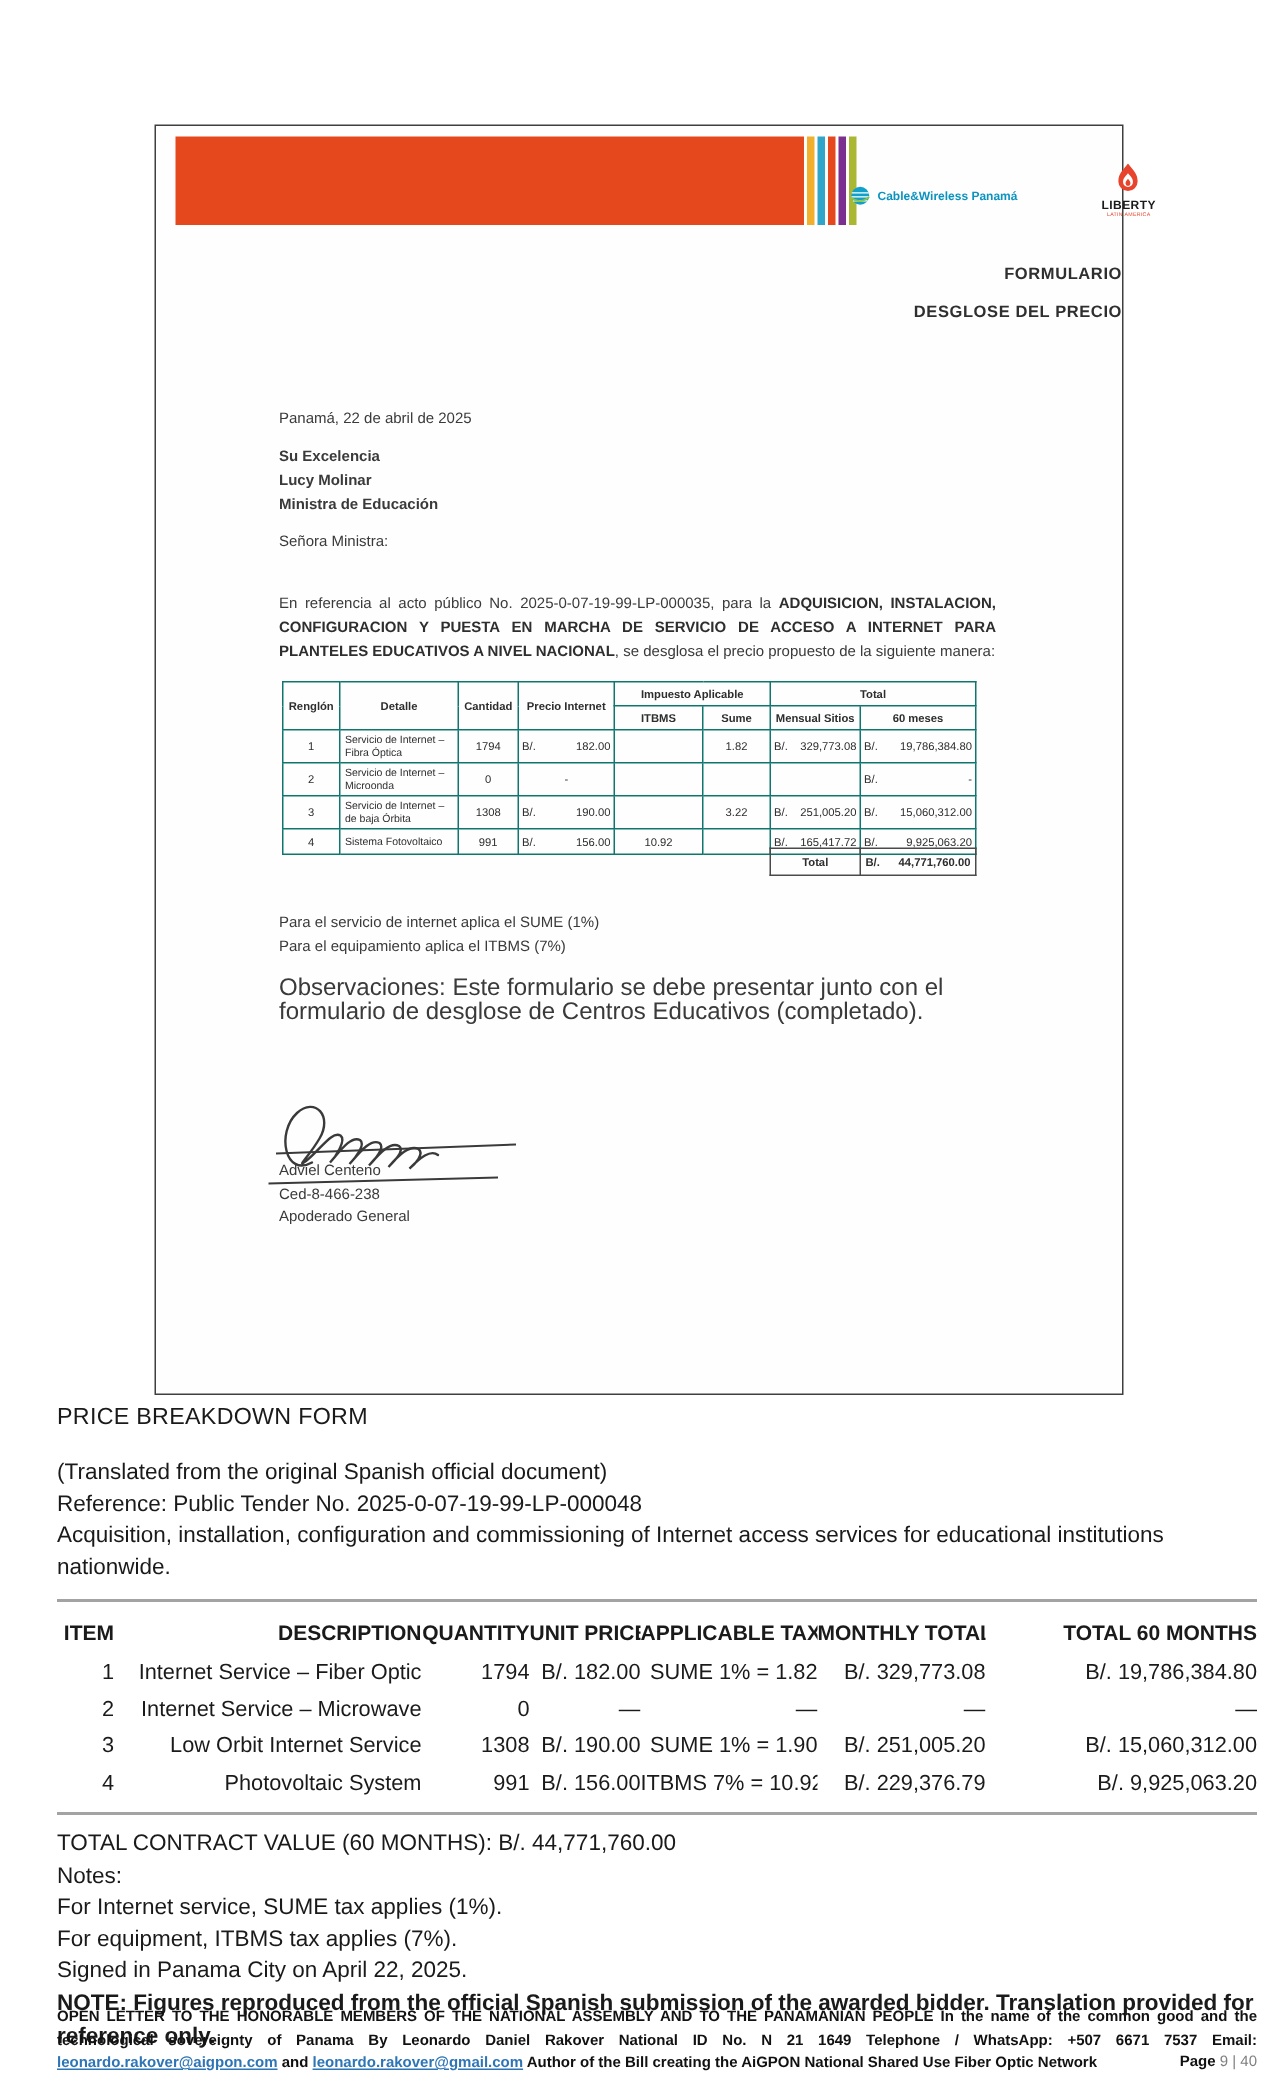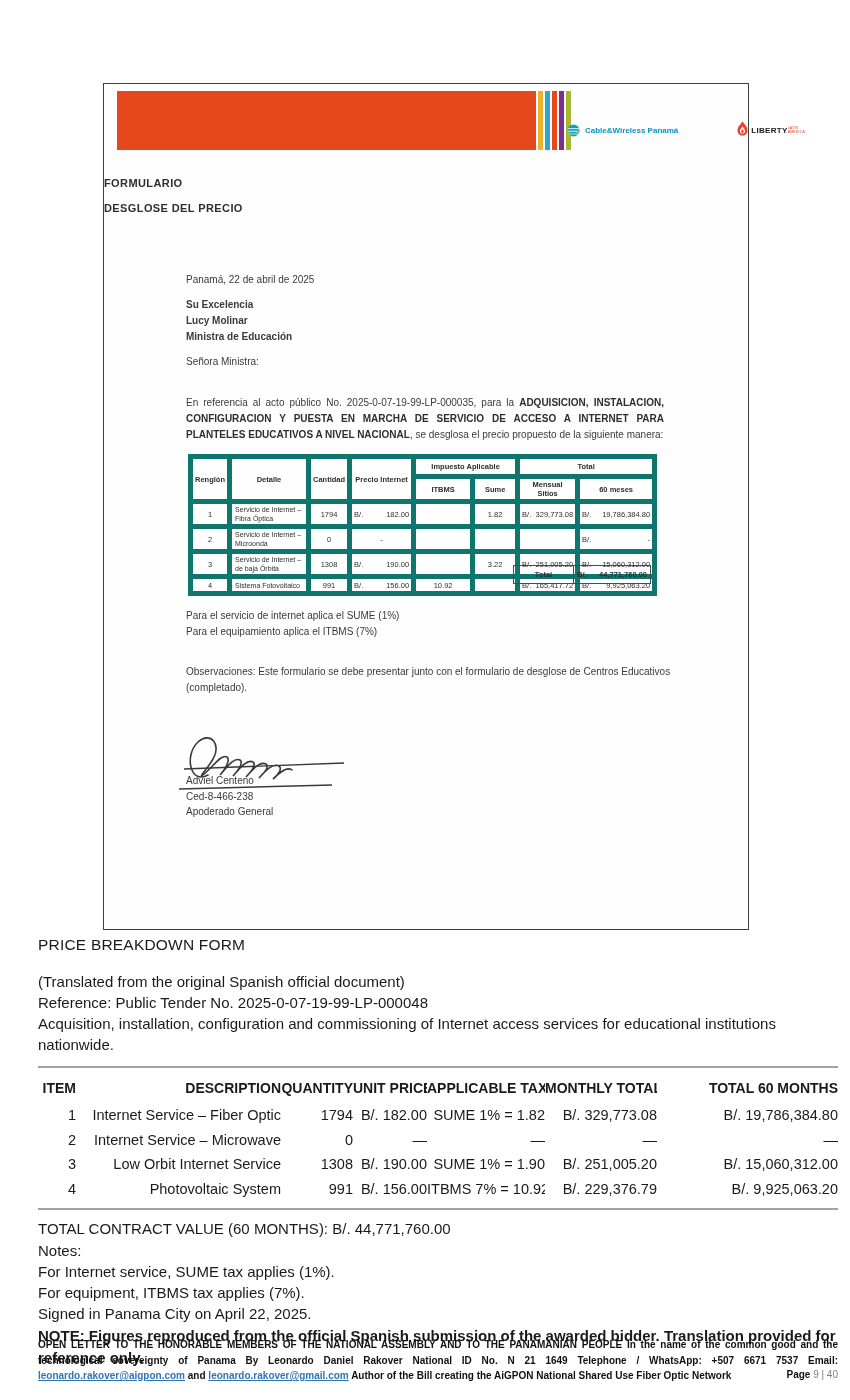--- a/index.html
+++ b/index.html
@@ -7,46 +7,46 @@
 
   
   .scan{position:absolute;left:103px;top:83px;width:644px;height:845px;border:1.5px solid #3f3f3f;background:#fefefe;color:#3a3a3a;}
   .bar{position:absolute;left:13px;top:7px;height:59px;width:419px;background:#E6481E;}
   .stripes{position:absolute;left:434px;top:7px;height:59px;display:flex;gap:2px;}
   .stripe{width:5px;height:100%;}
   .logos{position:absolute;left:462px;top:24px;width:170px;height:44px;display:flex;}
   .cw{display:flex;align-items:center;gap:4px;}
   .cw-text{font-size:8px;font-weight:bold;color:#0B93BF;white-space:nowrap;}
   .logo-divider{width:1px;height:36px;background:#9a9a9a;margin:0 7px 0 8px;}
-  .liberty{display:flex;flex-direction:row;align-items:center;line-height:1;margin-left:41px;}
+  .liberty{display:flex;flex-direction:column;align-items:center;line-height:1;margin-left:41px;}
   .liberty-text{font-size:8px;font-weight:bold;color:#1a1a1a;margin-top:1px;letter-spacing:.3px;}
   .liberty-sub{font-size:3.5px;color:#E8432C;margin-top:1px;letter-spacing:.2px;}
-  .doc-title{position:absolute;left:0;width:100%;text-align:left;font-size:11px;font-weight:bold;letter-spacing:.4px;color:#2f2f2f;}
+  .doc-title{position:absolute;left:0;width:100%;text-align:right;font-size:11px;font-weight:bold;letter-spacing:.4px;color:#2f2f2f;}
   .t1{top:93px;} .t2{top:118px;}
   .l-date{position:absolute;top:190px;left:82px;font-size:10px;}
   .l-addr{position:absolute;top:213px;left:82px;font-weight:bold;font-size:10px;line-height:16px;}
   .l-salut{position:absolute;top:272px;left:82px;font-size:10px;}
   .l-para{position:absolute;top:311px;left:82px;width:478px;font-size:10px;line-height:16px;text-align:justify;}
   .l-para b{color:#2e2e2e;}
 
   table.es{position:absolute;left:84px;top:370px;border-collapse:collapse;table-layout:fixed;font-size:7.5px;color:#2e2e2e;}
-  table.es td{border:5px solid #0f766e;padding:1px 2px;overflow:hidden;}
+  table.es td{border:1px solid #0f766e;padding:1px 2px;overflow:hidden;}
   table.es tr.h td{font-weight:bold;text-align:center;vertical-align:middle;height:13px;}
   table.es td.c{text-align:center;vertical-align:middle;}
   table.es td.det{font-size:7px;line-height:9px;vertical-align:middle;padding-left:3px;}
   td.money{vertical-align:middle;}
   .mny{display:flex;justify-content:space-between;align-items:center;}
   .mny span:last-child{text-align:center;}
   table.es tr.r{height:22px;} table.es tr.r4{height:17px;}
   .es-total{position:absolute;left:409px;top:481px;border-collapse:collapse;table-layout:fixed;font-size:7.5px;font-weight:bold;color:#2e2e2e;}
   .es-total td{border:1.5px solid #4a4a4a;height:15px;vertical-align:middle;padding:1px 3px;}
   .es-total td.c{text-align:center;}
 
   .l-tax{position:absolute;top:524px;left:82px;font-size:10px;line-height:15.5px;}
-  .l-obs{position:absolute;top:567px;left:82px;width:492px;font-size:10px;line-height:15.5px;margin-top:13px;}
+  .l-obs{position:absolute;top:567px;left:82px;width:492px;font-size:16px;line-height:15.5px;}
   .l-close{position:absolute;top:611px;left:82px;width:492px;font-size:10px;line-height:15.5px;}
   .sig{position:absolute;top:645px;left:72px;}
   .l-signer{position:absolute;top:689px;left:82px;font-size:10px;line-height:15.5px;}
 
   
   .trans{position:absolute;left:38px;top:936px;width:800px;font-size:15px;}
   .t-title{font-size:15.5px;letter-spacing:.2px;margin:0 0 17px 0;font-weight:normal;}
   .t-line{line-height:21px;}
   .rule{height:2px;background:#a3a3a3;border:0;margin:0;}
   .rule.top{margin-top:11px;}

